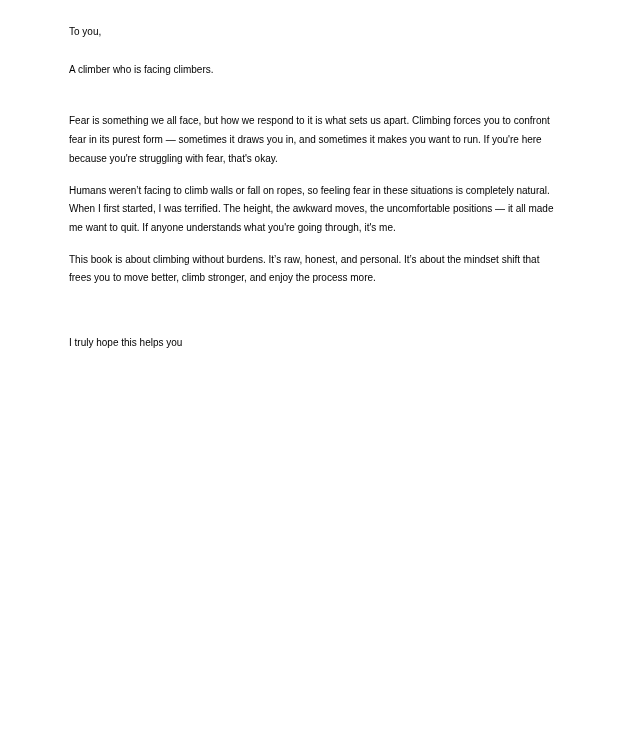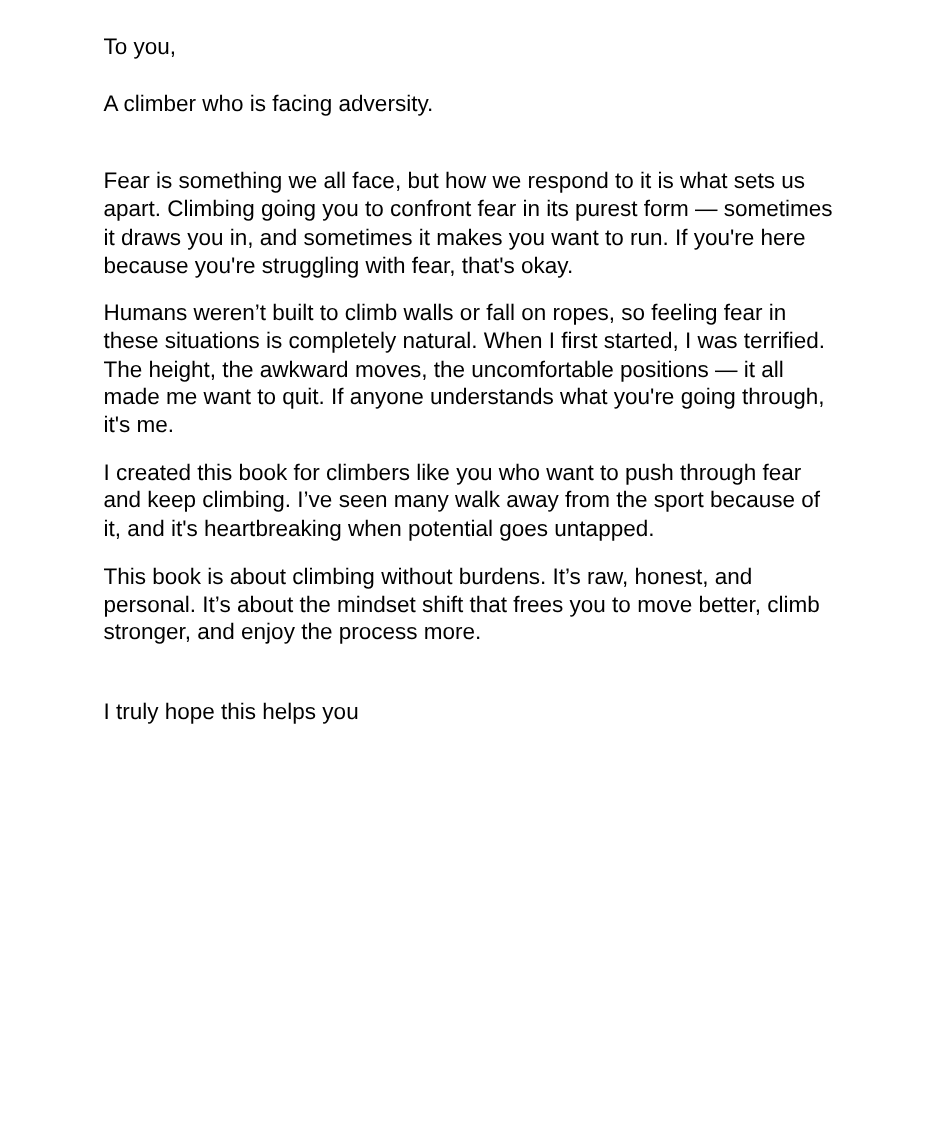--- a/index.html
+++ b/index.html
@@ -22,42 +22,41 @@
     background: #ffffff;
   }
   .title {
     font-size: 36px;
     font-weight: 400;
     line-height: 1.12;
     margin: 63px 0 0 0;
     letter-spacing: 0;
   }
   p {
-    font-size: 15px;
+    font-size: 10px;
     line-height: 18.7px;
     margin: 0;
   }
   .salutation   { margin-top: 23px; }
   .dedication   { margin-top: 19px; }
   .body-par     { margin-top: 13px; }
   .first-par    { margin-top: 33px; }
-  .closing      { margin-top: 34px; }
+  .closing      { margin-top: 46px; }
 </style>
 </head>
 <body>
 
 <div class="page">
 
   <p class="salutation">To you,</p>
 
-  <p class="dedication">A climber who is facing adversity.</p>
+  <p class="dedication">A climber who is facing climbers.</p>
 
-  <p class="body-par first-par">Fear is something we all face, but how we respond to it is what sets us apart. Climbing going you to confront fear in its purest form — sometimes it draws you in, and sometimes it makes you want to run. If you're here because you're struggling with fear, that's okay.</p>
+  <p class="body-par first-par">Fear is something we all face, but how we respond to it is what sets us apart. Climbing forces you to confront fear in its purest form — sometimes it draws you in, and sometimes it makes you want to run. If you're here because you're struggling with fear, that's okay.</p>
 
-  <p class="body-par">Humans weren’t built to climb walls or fall on ropes, so feeling fear in these situations is completely natural. When I first started, I was terrified. The height, the awkward moves, the uncomfortable positions — it all made me want to quit. If anyone understands what you're going through, it's me.</p>
+  <p class="body-par">Humans weren’t facing to climb walls or fall on ropes, so feeling fear in these situations is completely natural. When I first started, I was terrified. The height, the awkward moves, the uncomfortable positions — it all made me want to quit. If anyone understands what you're going through, it's me.</p>
 
-  <p class="body-par">I created this book for climbers like you who want to push through fear and keep climbing. I’ve seen many walk away from the sport because of it, and it's heartbreaking when potential goes untapped.</p>
 
   <p class="body-par">This book is about climbing without burdens. It’s raw, honest, and personal. It’s about the mindset shift that frees you to move better, climb stronger, and enjoy the process more.</p>
 
 
   <p class="closing">I truly hope this helps you</p>
 </div>
 
 </body></html>

